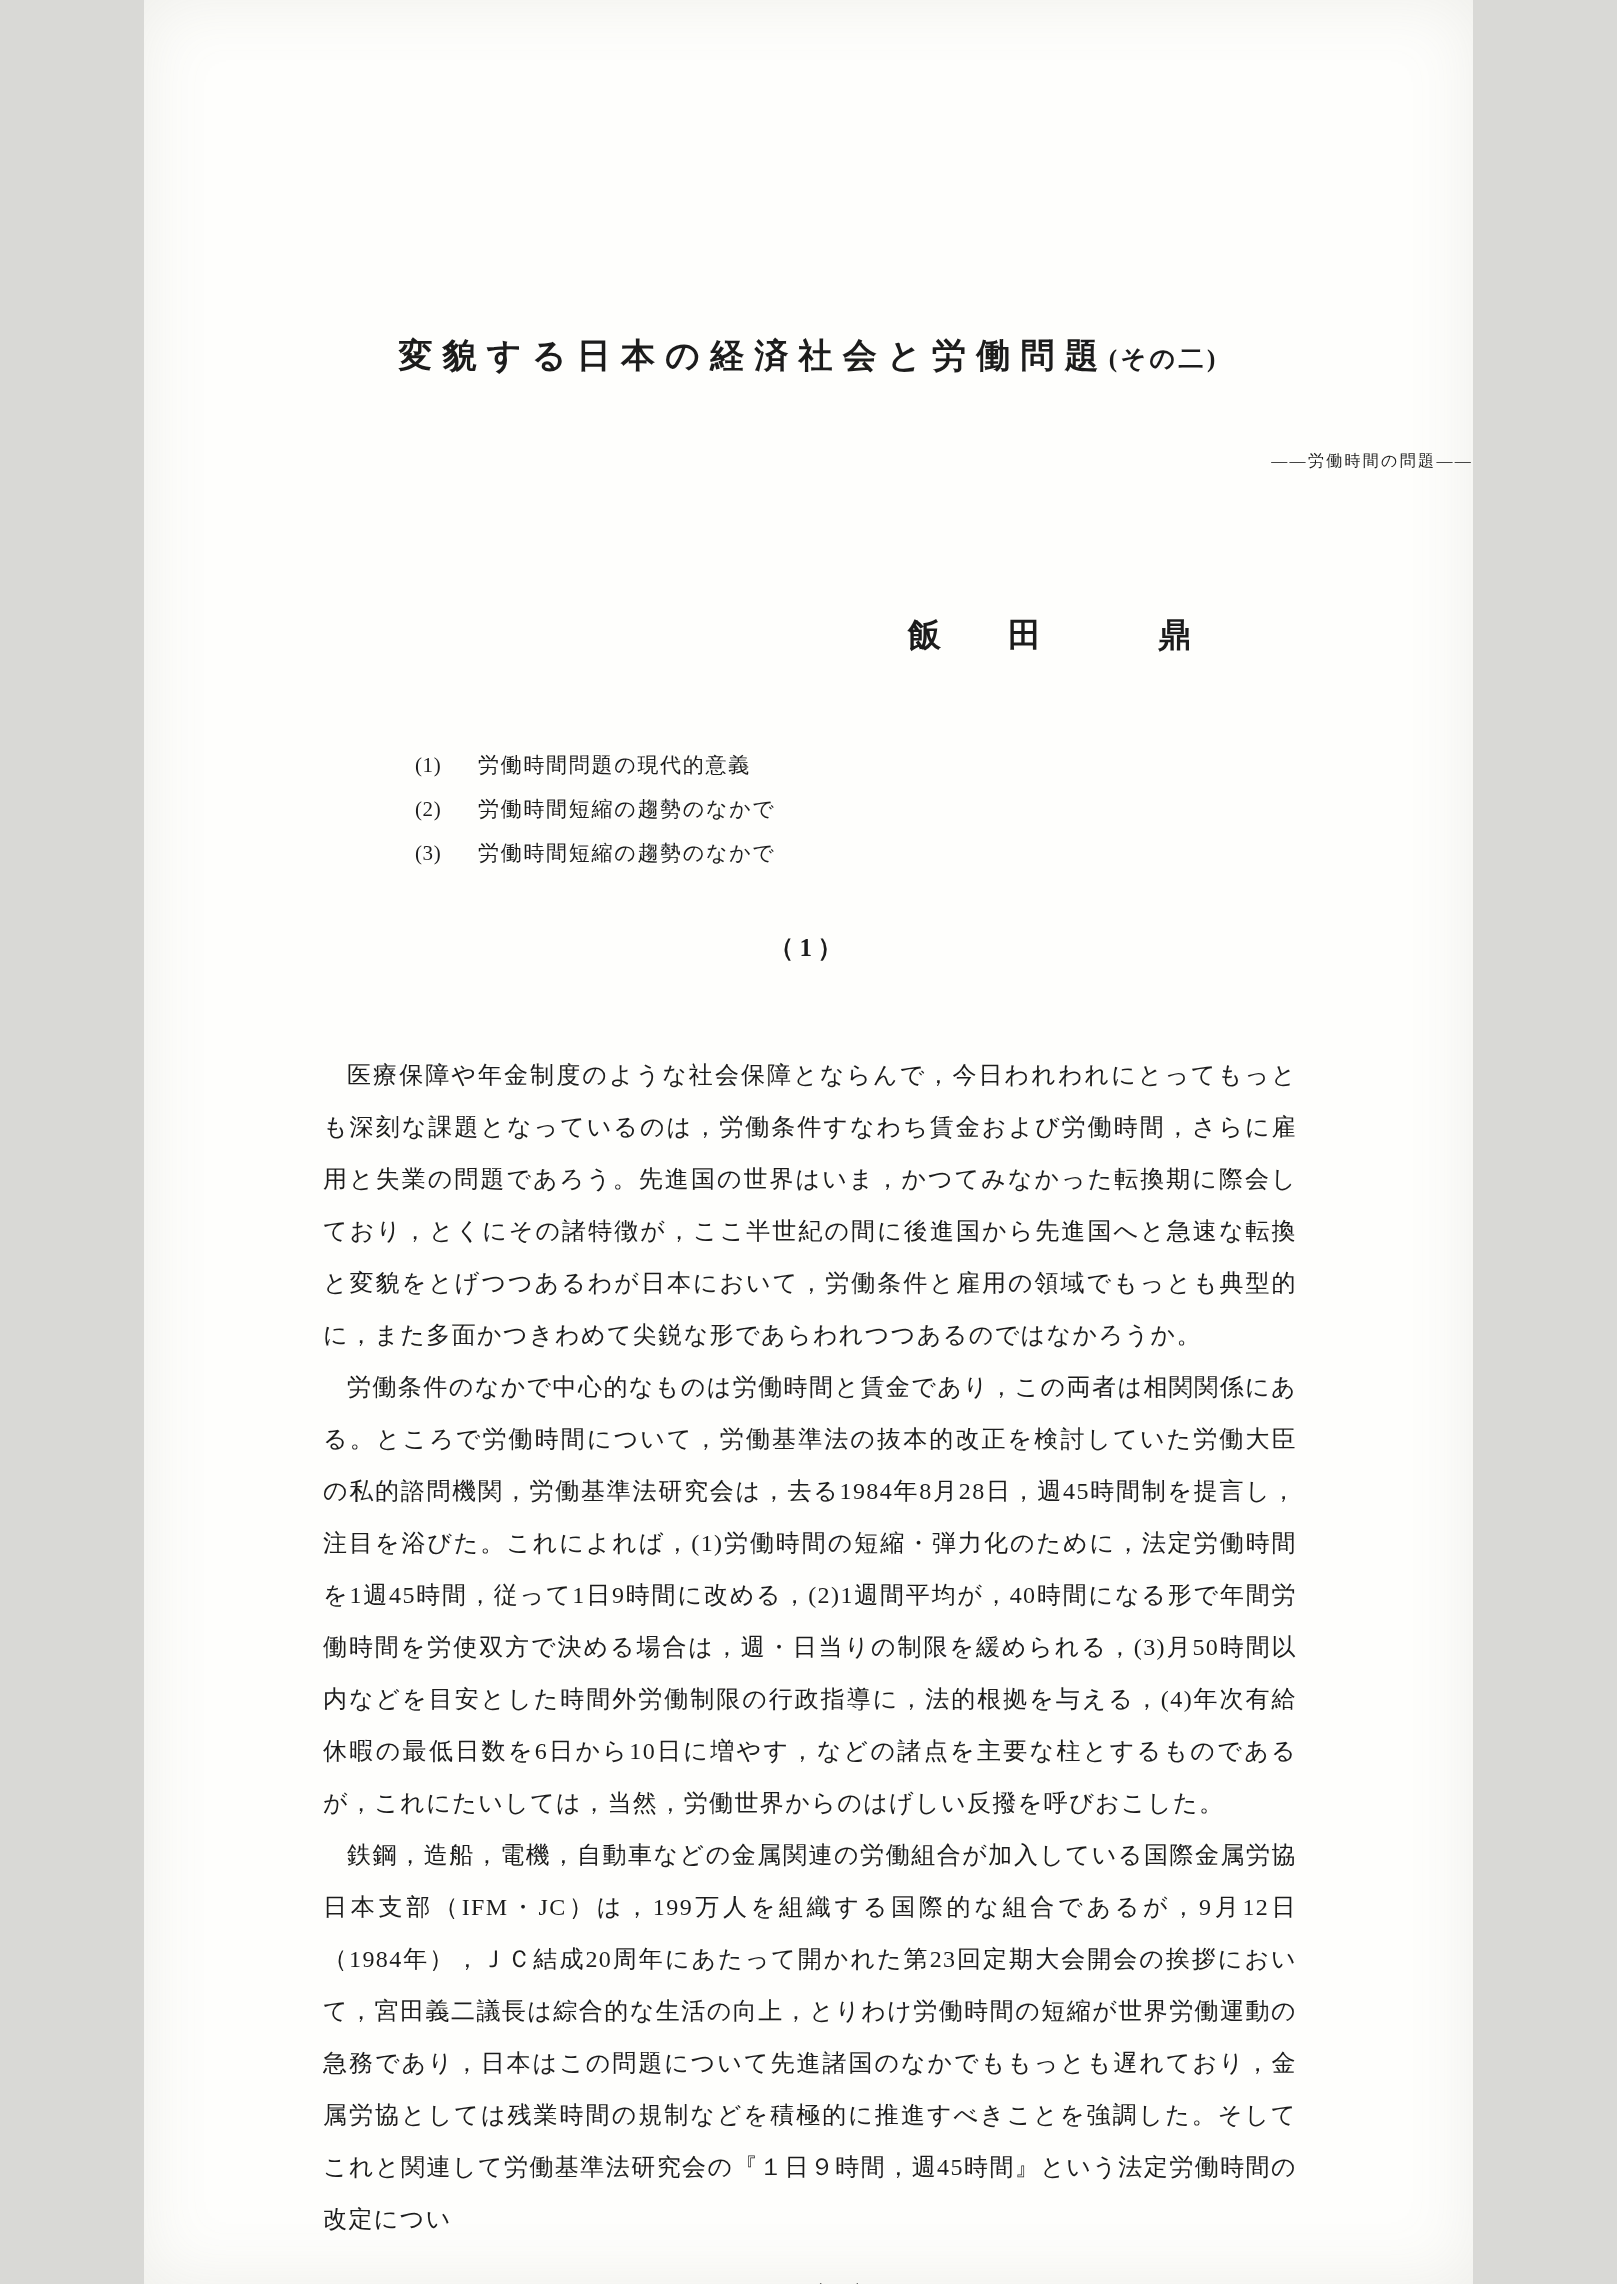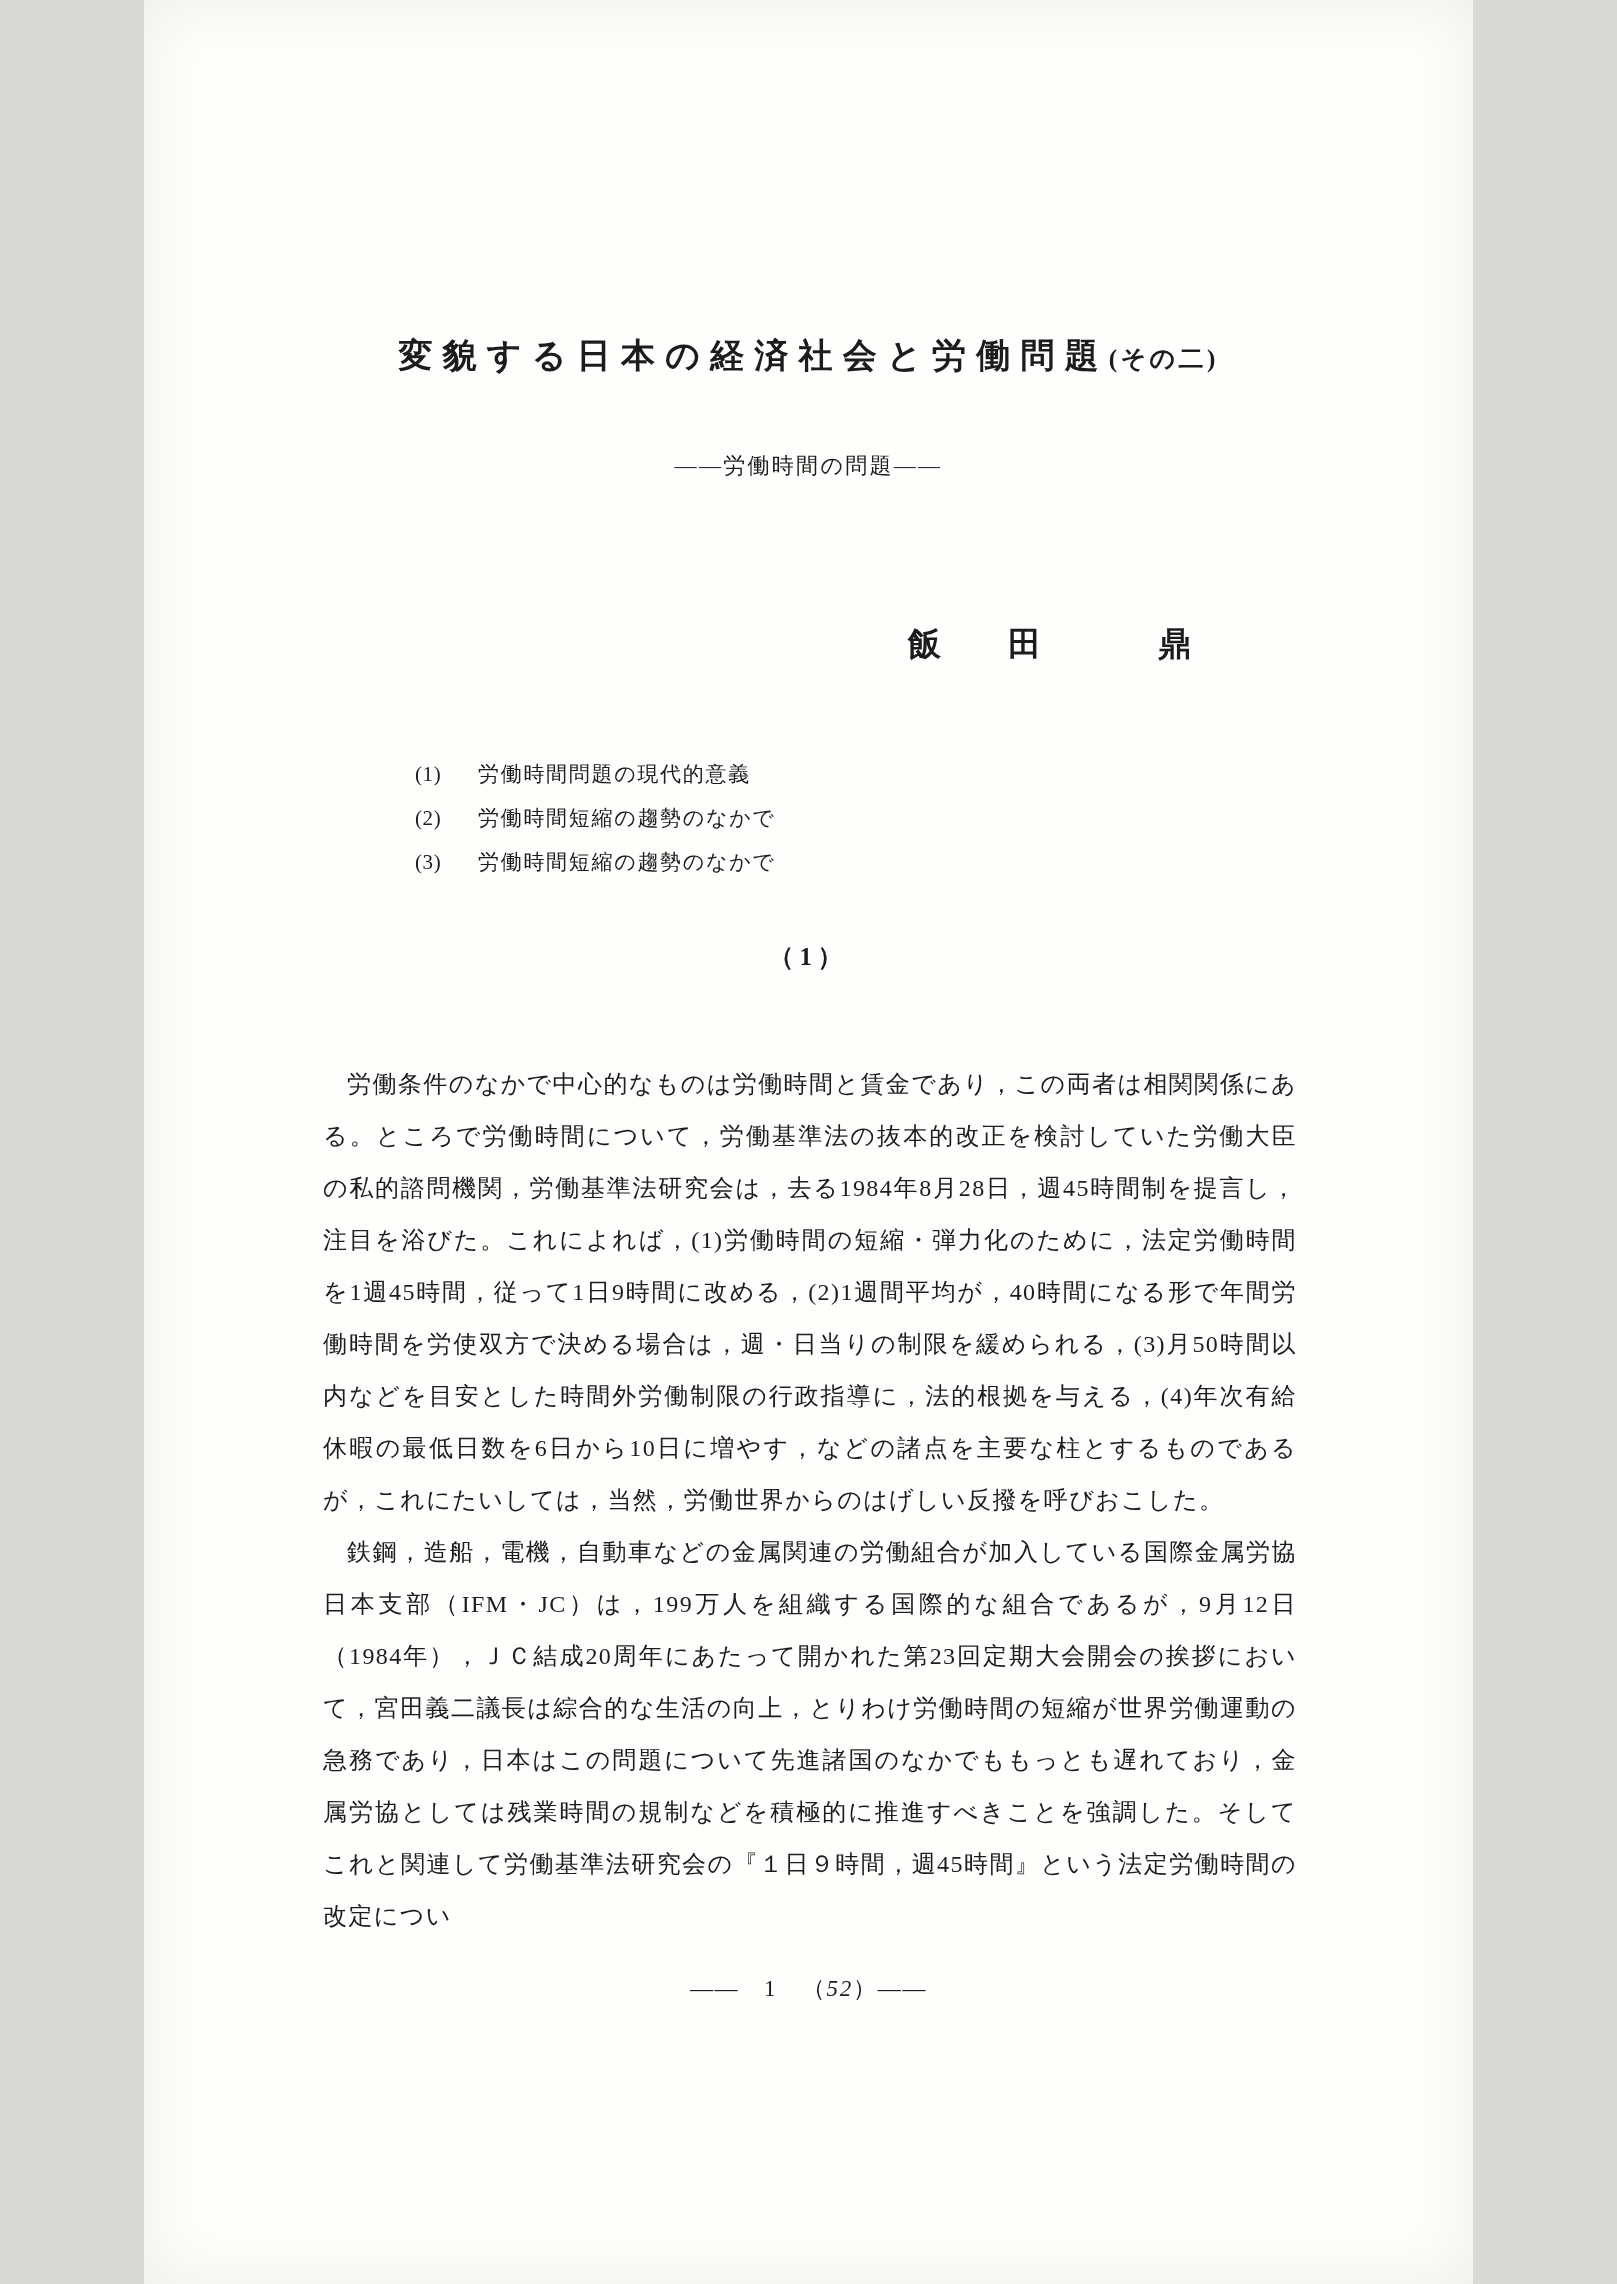--- a/index.html
+++ b/index.html
@@ -37,22 +37,22 @@
     white-space: nowrap;
   }
   .doc-title .title-paren {
     font-size: 25px;
     font-weight: bold;
     letter-spacing: 3.4px;
   }
 
   .doc-subtitle {
     margin-top: 72px;
-    text-align: center;
-    font-size: 22px;
+    text-align: right;
+    font-size: 16px;
     letter-spacing: 2.3px;
   }
 
   .doc-author {
     margin-top: 141px;
     text-align: right;
     padding-right: 265px;
     font-size: 33px;
     font-weight: bold;
     letter-spacing: 17px;
@@ -123,20 +123,21 @@
       <span class="toc-num">(2)</span><span class="toc-label">労働時間短縮の趨勢のなかで</span>
     </div>
     <div class="toc-item">
       <span class="toc-num">(3)</span><span class="toc-label">労働時間短縮の趨勢のなかで</span>
     </div>
   </div>
 
   <div class="section-heading">（1）</div>
 
   <div class="body-text">
+    <p>医療保障や年金制度のような社会保障とならんで，今日われわれにとってもっとも深刻な課題となっているのは，労働条件すなわち賃金および労働時間，さらに雇用と失業の問題であろう。先進国の世界はいま，かつてみなかった転換期に際会しており，とくにその諸特徴が，ここ半世紀の間に後進国から先進国へと急速な転換と変貌をとげつつあるわが日本において，労働条件と雇用の領域でもっとも典型的に，また多面かつきわめて尖鋭な形であらわれつつあるのではなかろうか。</p>
     <p>労働条件のなかで中心的なものは労働時間と賃金であり，この両者は相関関係にある。ところで労働時間について，労働基準法の抜本的改正を検討していた労働大臣の私的諮問機関，労働基準法研究会は，去る1984年8月28日，週45時間制を提言し，注目を浴びた。これによれば，(1)労働時間の短縮・弾力化のために，法定労働時間を1週45時間，従って1日9時間に改める，(2)1週間平均が，40時間になる形で年間労働時間を労使双方で決める場合は，週・日当りの制限を緩められる，(3)月50時間以内などを目安とした時間外労働制限の行政指導に，法的根拠を与える，(4)年次有給休暇の最低日数を6日から10日に増やす，などの諸点を主要な柱とするものであるが，これにたいしては，当然，労働世界からのはげしい反撥を呼びおこした。</p>
     <p>鉄鋼，造船，電機，自動車などの金属関連の労働組合が加入している国際金属労協日本支部（IFM・JC）は，199万人を組織する国際的な組合であるが，9月12日（1984年），ＪＣ結成20周年にあたって開かれた第23回定期大会開会の挨拶において，宮田義二議長は綜合的な生活の向上，とりわけ労働時間の短縮が世界労働運動の急務であり，日本はこの問題について先進諸国のなかでももっとも遅れており，金属労協としては残業時間の規制などを積極的に推進すべきことを強調した。そしてこれと関連して労働基準法研究会の『１日９時間，週45時間』という法定労働時間の改定につい</p>
   </div>
 
   <div class="page-footer"><span>——　1　（</span><span class="footer-italic">52</span><span>）——</span></div>
 
 </div>
 
 
 </body></html>

